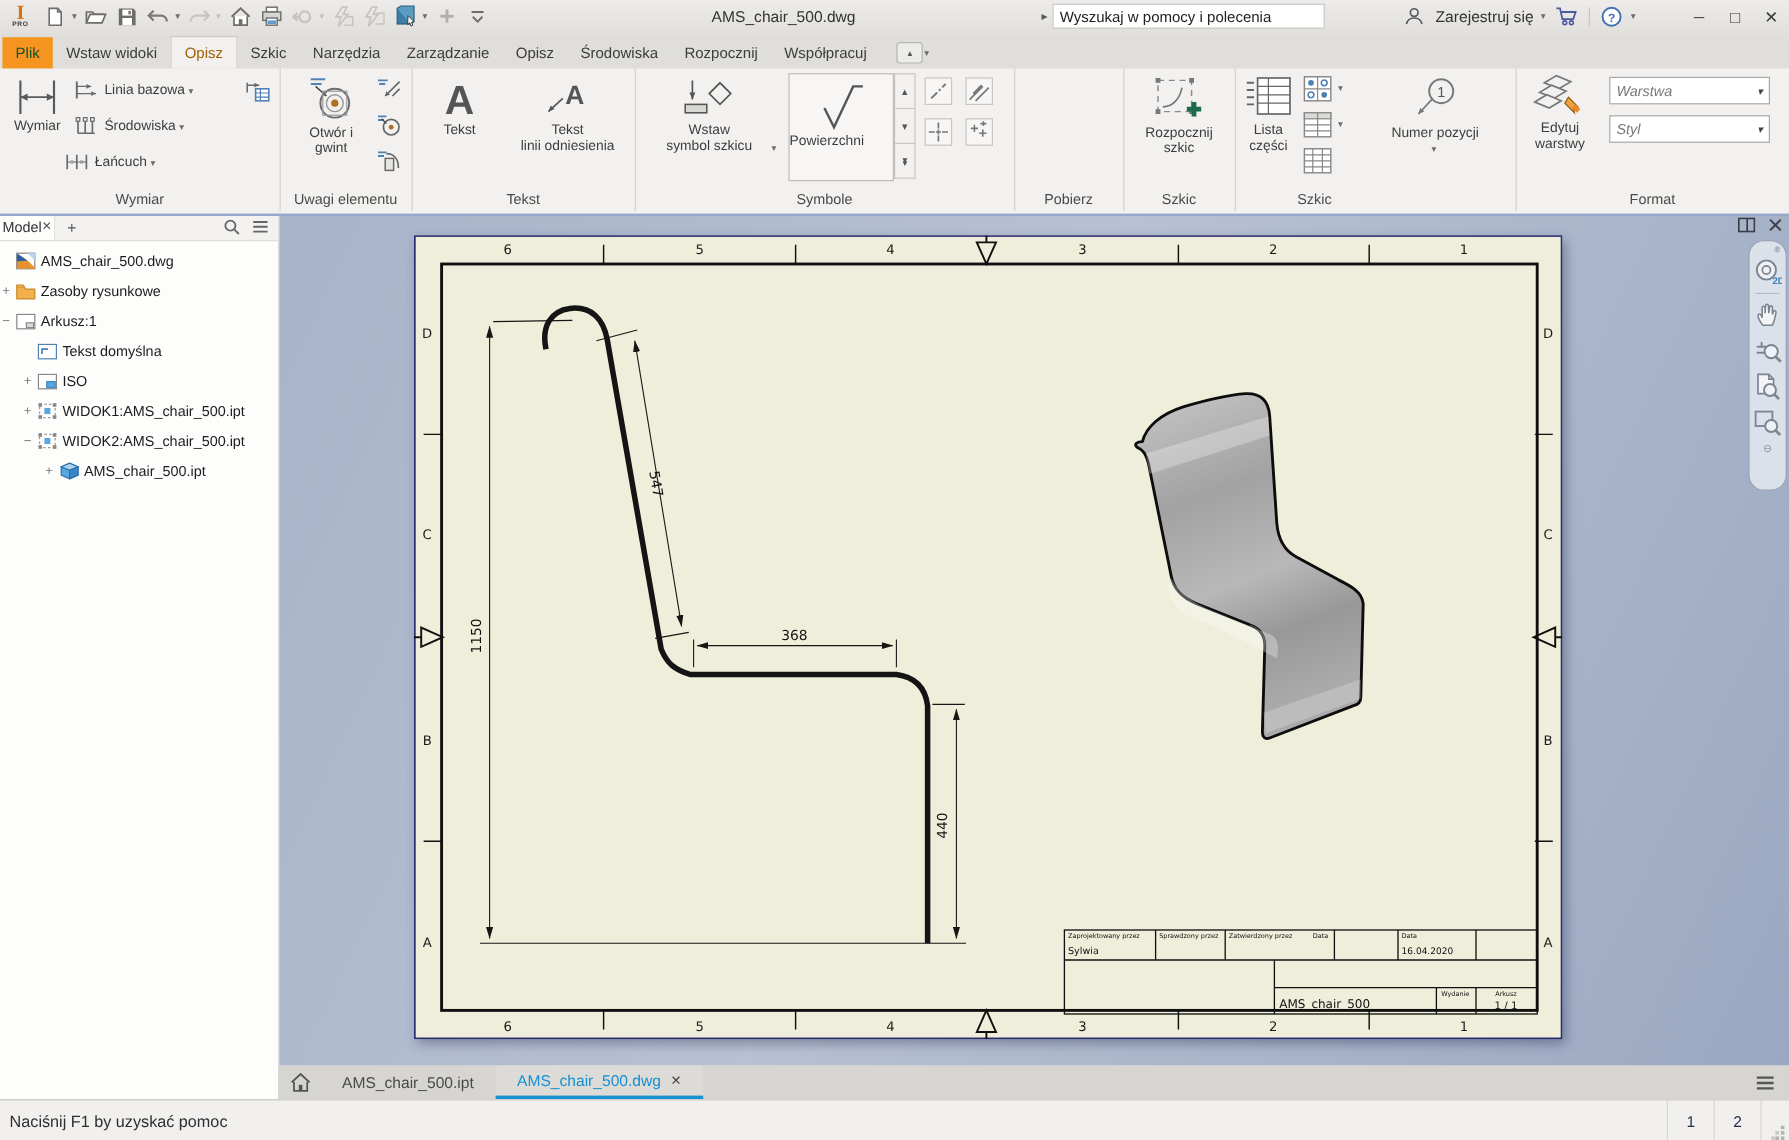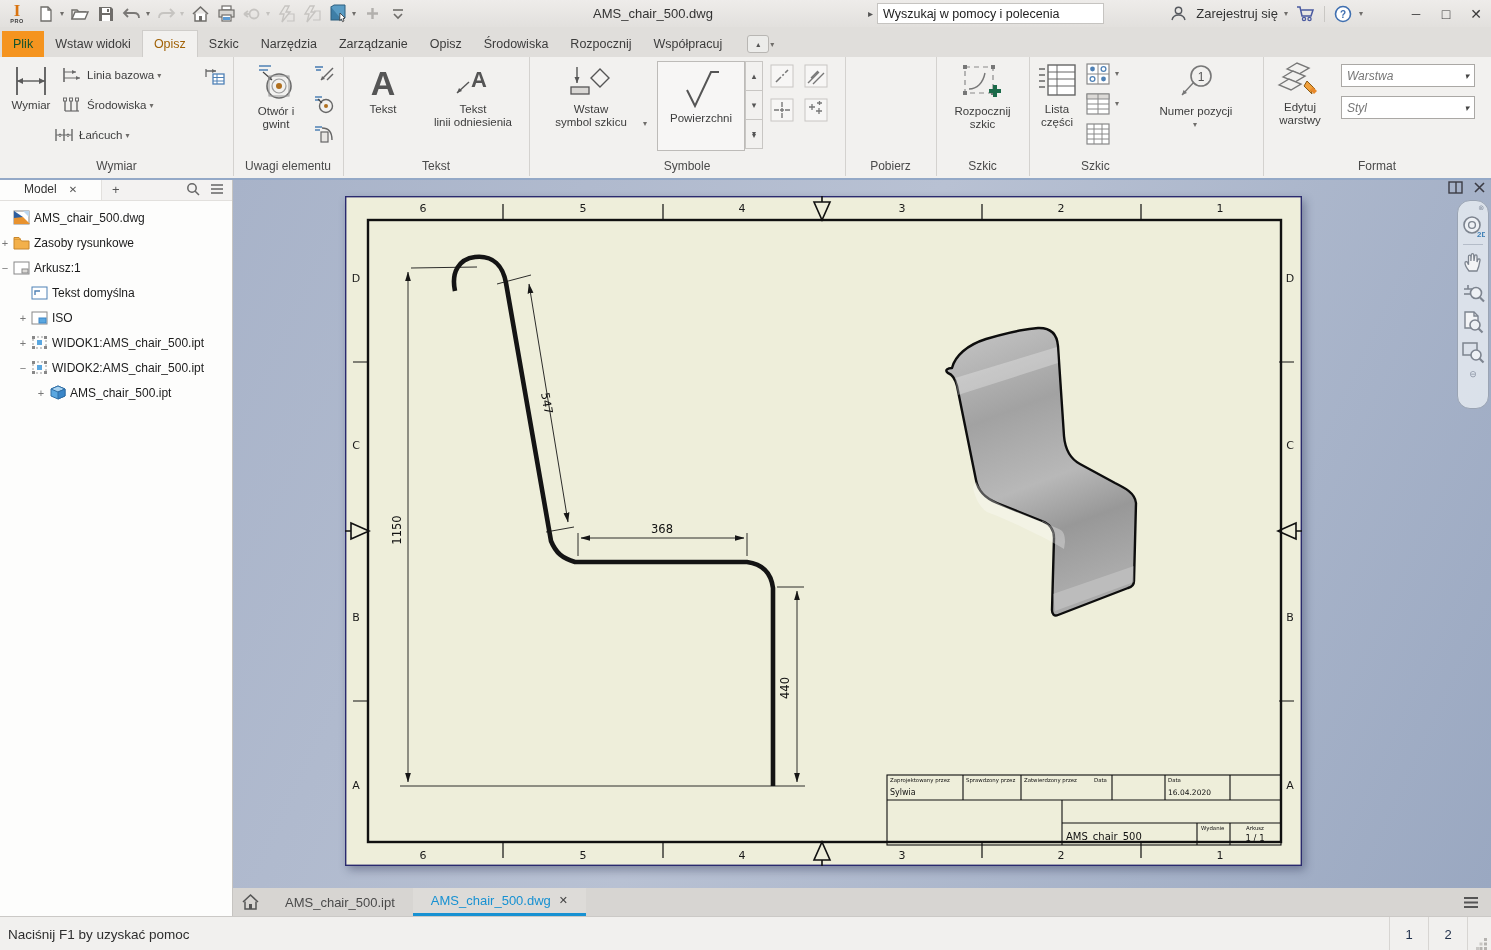--- a/index.html
+++ b/index.html
@@ -59,21 +59,21 @@
   .spincell{height:28px;border:1px solid #c8c6c3;border-top:none;background:#f2f1ef;
     display:flex;align-items:center;justify-content:center;font-size:9px;color:#555}
   .spincell:first-child{border-top:1px solid #c8c6c3}
 
   
   .main{position:absolute;left:0;top:178px;width:1491px;height:710px}
   .browser{position:absolute;left:0;top:0;width:232px;height:738px;background:#fdfdfc;
     border-right:1px solid #c6c4c1}
   .bheader{height:22px;background:#f3f2f1;display:flex;align-items:center;font-size:12px;color:#333;
     border-bottom:1px solid #e2e0dd}
-  .bheader .btab{display:flex;align-items:center;gap:12px;padding:0 24px;height:22px;background:#fdfdfc;border-right:1px solid #e2e0dd}
+  .bheader .btab{display:flex;align-items:center;gap:0;padding:0 2px;height:22px;background:#fdfdfc;border-right:1px solid #e2e0dd}
   .bh-x{font-size:10px;color:#555}
   .bh-plus{padding:0 10px;font-size:13px;color:#555}
   .bh-right{margin-left:auto;display:flex;align-items:center;gap:10px;padding-right:8px}
   .trow{display:flex;align-items:center;height:25px;font-size:12px;color:#1c1c1c;white-space:nowrap}
   .texp{width:10px;text-align:center;font-size:11px;color:#777;flex:none}
   .ticon{width:17px;height:15px;margin:0 4px 0 3px;flex:none;display:flex;align-items:center;justify-content:center}
 
   .canvas{position:absolute;left:233px;top:0;width:1258px;height:710px;
     background:linear-gradient(115deg,#a8b3c9 0%,#b8c1d3 45%,#9aa8c1 100%);overflow:hidden}
   .sheet{position:absolute;left:112px;top:18px;filter:drop-shadow(3px 4px 5px rgba(20,25,60,.35))}
@@ -373,21 +373,21 @@
           <rect x="2" y="22" width="18" height="7" fill="#d9d7d4" stroke="#555" stroke-width="1.3"></rect>
           <path d="M31 4l9 9-9 9-9-9z" fill="#f4f3f1" stroke="#555" stroke-width="1.4"></path>
         </svg>
       <span class="blabel"><span>Wstaw</span><br><span>symbol szkicu</span></span>
     </div>
     <span class="caret" style="position:absolute;left:116px;top:62px">▾</span>
     <div class="pbox" style="left:128px;top:4px;width:86px;height:88px">
       <svg width="40" height="44" viewBox="0 0 40 44" style="display:block;margin:6px auto 0">
           <path d="M6 22l8 16L30 4h8" fill="none" stroke="#555" stroke-width="2"></path>
         </svg>
-      <div style="font-size:11.5px;color:#3d3d3d;text-align:center">Powierzchni</div>
+      <div style="font-size:11.5px;color:#3d3d3d;">Powierzchni</div>
     </div>
     <div class="spincol" style="left:216px;top:4px">
       <div class="spincell">▴</div>
       <div class="spincell">▾</div>
       <div class="spincell" style="flex-direction:column;line-height:5px">
           <span style="font-size:8px">▾</span>
           <span style="font-size:8px;margin-top:-3px">▾</span>
         </div>
     </div>
     <div class="sbtn" style="left:240px;top:6px" title="">

